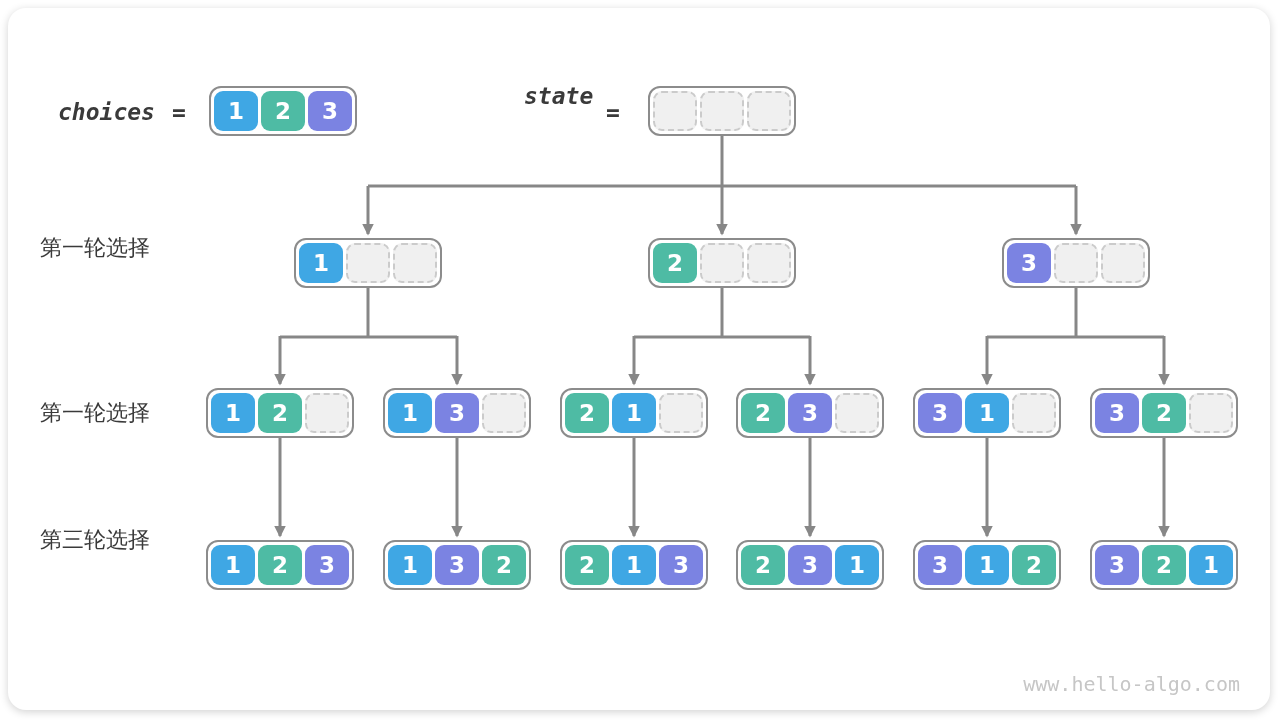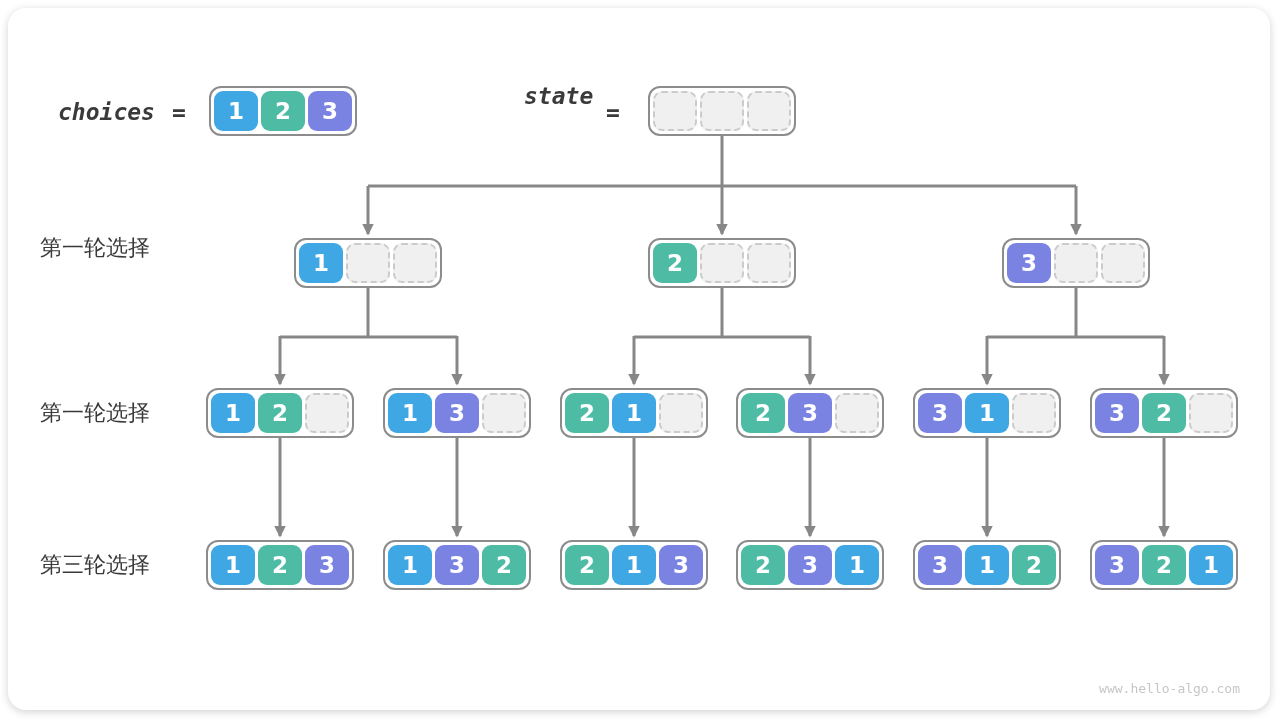--- a/index.html
+++ b/index.html
@@ -45,21 +45,21 @@
   .cell.c1{background:var(--c1,#3fa7e4);}
   .cell.c2{background:var(--c2,#4ebba4);}
   .cell.c3{background:var(--c3,#7b83e2);}
   .cell.empty{
     background:var(--empty-bg,#f0f0f0);
     border:2px dashed var(--empty-border,#cbcbcb);
   }
   .watermark{
     position:absolute;right:40px;bottom:24px;
     font-family:"DejaVu Sans Mono", monospace;
-    font-size:13px;color:var(--watermark,#c4c4c4);
+    font-size:20px;color:var(--watermark,#c4c4c4);
   }
 </style>
 </head>
 <body>
 
 <div class="card"></div>
 
 <svg class="edges" width="1280" height="720" viewBox="0 0 1280 720">
   <defs>
     <marker id="ah" viewBox="0 0 12 12" refX="10.5" refY="6" markerWidth="12" markerHeight="12" orient="auto" markerUnits="userSpaceOnUse">
@@ -108,21 +108,21 @@
 <span class="code-label" style="left:524px;top:83px">state</span>
 <span class="code-label" style="left:606px;top:99px">=</span>
 <div class="node" style="left:648px;top:86px">
   <div class="cell empty"></div>
   <div class="cell empty"></div>
   <div class="cell empty"></div>
 </div>
 
 <span class="round-label" style="top:236px">第一轮选择</span>
 <span class="round-label" style="top:401px">第一轮选择</span>
-<span class="round-label" style="top:553px">第三轮选择</span>
+<span class="round-label" style="top:528px">第三轮选择</span>
 
 <div class="node" style="left:294px;top:238px">
   <div class="cell c1">1</div>
   <div class="cell empty"></div>
   <div class="cell empty"></div>
 </div>
 <div class="node" style="left:648px;top:238px">
   <div class="cell c2">2</div>
   <div class="cell empty"></div>
   <div class="cell empty"></div>

